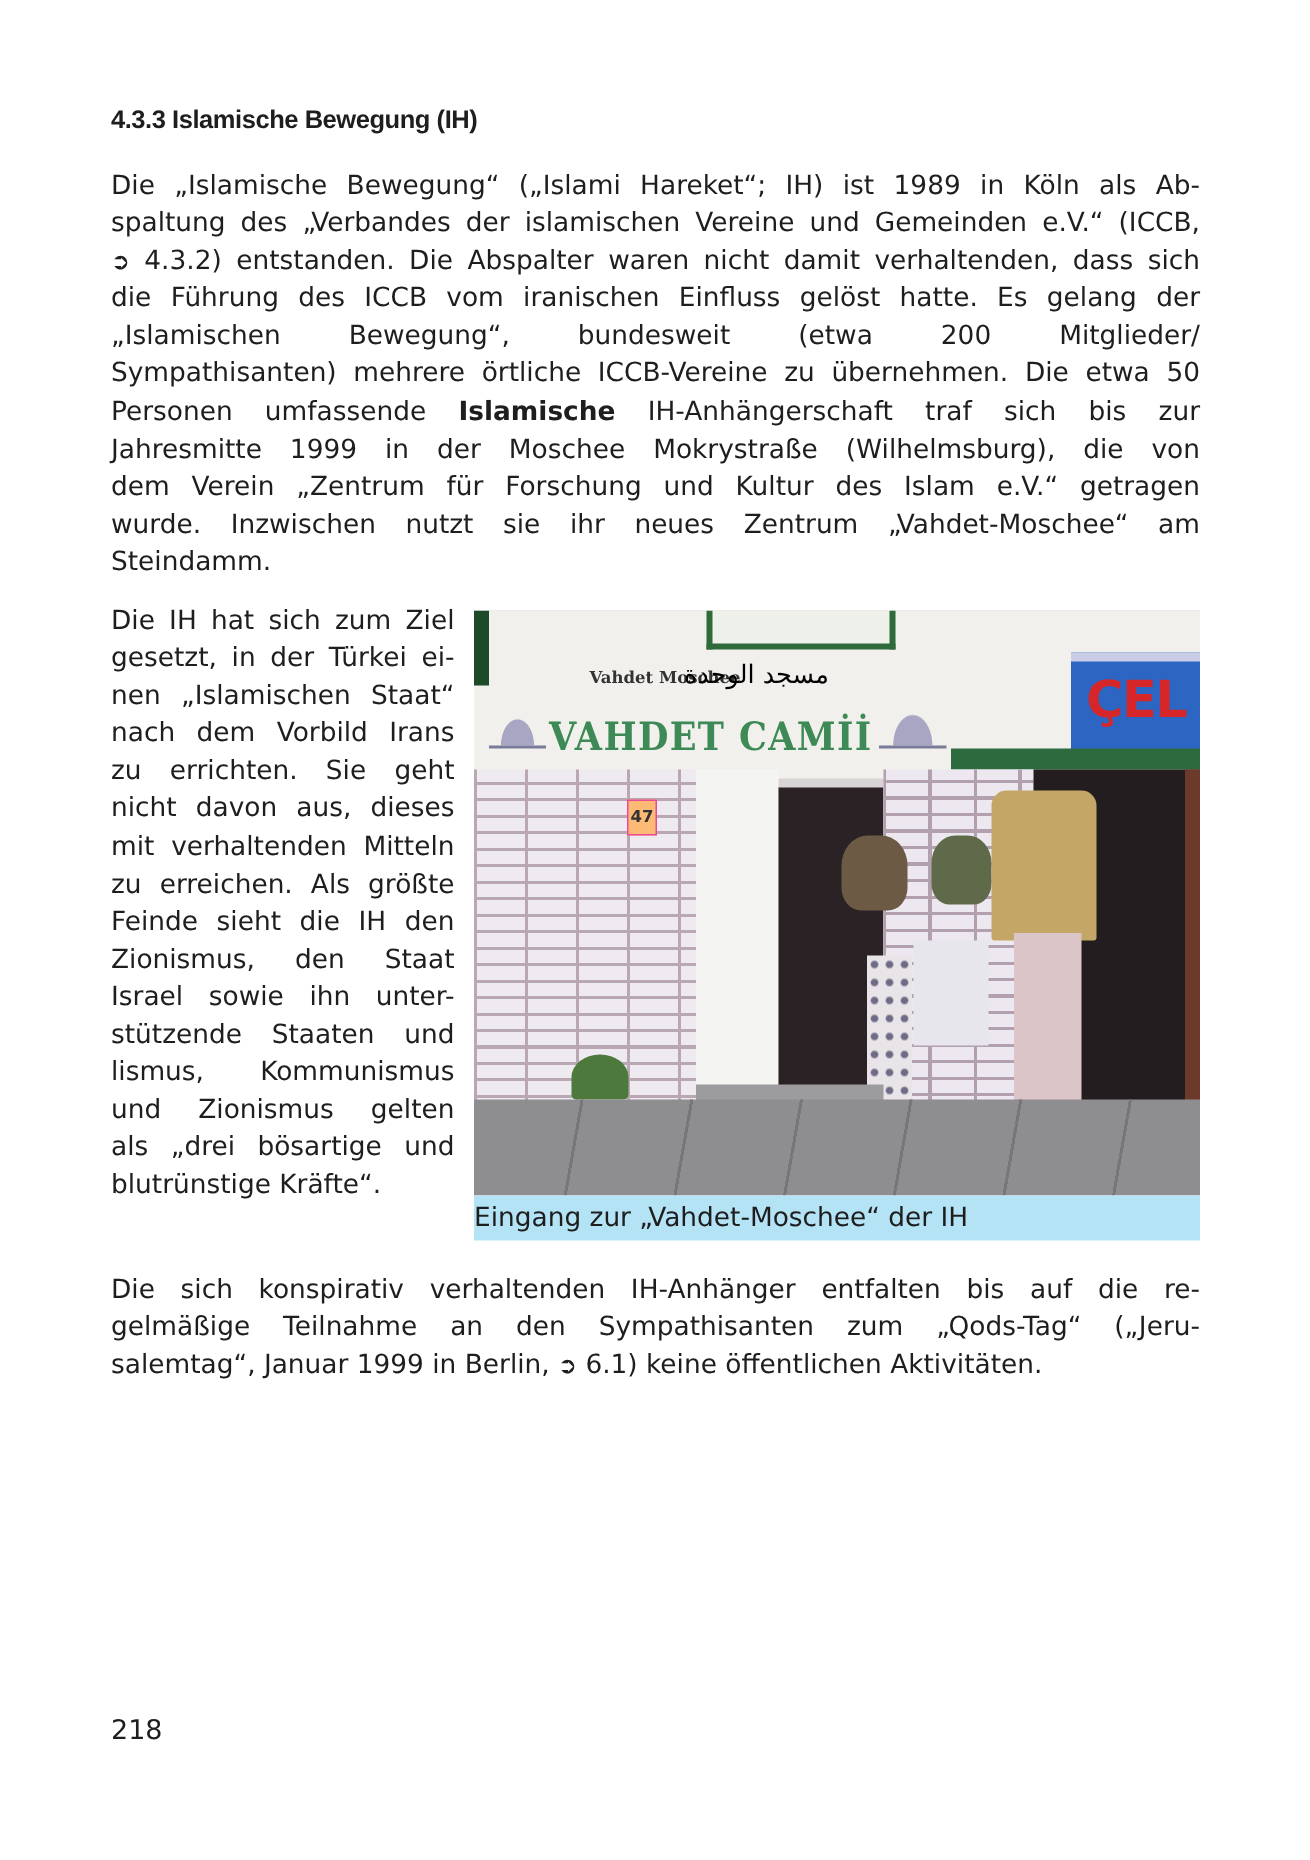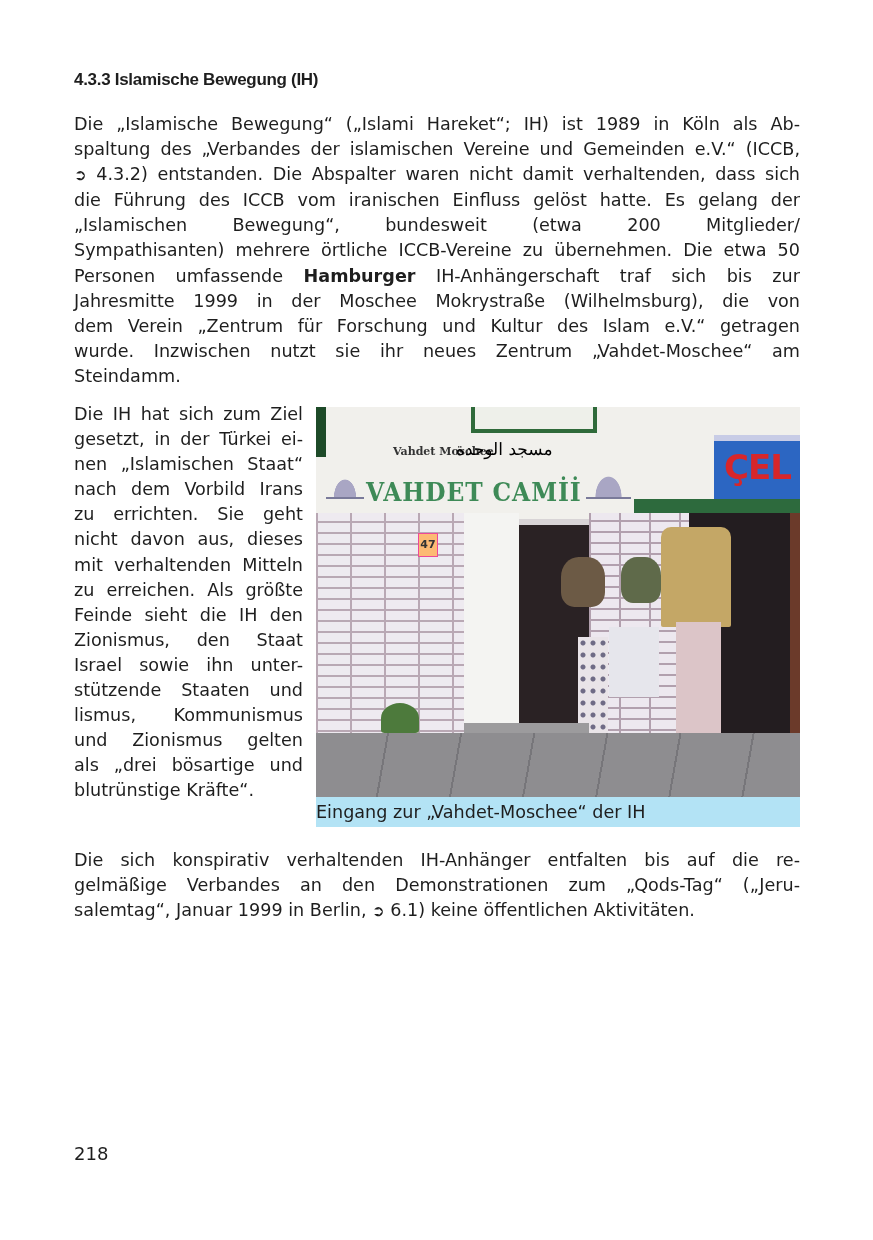--- a/index.html
+++ b/index.html
@@ -71,21 +71,21 @@
 
 <div class="heading">4.3.3  Islamische Bewegung (IH)</div>
 
 <div class="para p1">
   <span class="line">Die „Islamische Bewegung“ („Islami Hareket“; IH) ist 1989 in Köln als Ab-</span>
   <span class="line">spaltung des „Verbandes der islamischen Vereine und Gemeinden e.V.“ (ICCB,</span>
   <span class="line"><span class="arrow">➲</span> <span>4.3.2) entstanden. Die Abspalter waren nicht damit verhaltenden, dass sich</span></span>
   <span class="line">die Führung des ICCB vom iranischen Einfluss gelöst hatte. Es gelang der</span>
   <span class="line">„Islamischen Bewegung“, bundesweit (etwa 200 Mitglieder/</span>
   <span class="line">Sympathisanten) mehrere örtliche ICCB-Vereine zu übernehmen. Die etwa 50</span>
-  <span class="line"><span>Personen umfassende </span><b>Hamburger</b> <span>IH-Anhängerschaft traf sich bis zur</span></span>
+  <span class="line"><span>Personen umfassende </span><b>Islamische</b> <span>IH-Anhängerschaft traf sich bis zur</span></span>
   <span class="line">Jahresmitte 1999 in der Moschee Mokrystraße (Wilhelmsburg), die von</span>
   <span class="line">dem Verein „Zentrum für Forschung und Kultur des Islam e.V.“ getragen</span>
   <span class="line">wurde. Inzwischen nutzt sie ihr neues Zentrum „Vahdet-Moschee“ am</span>
   <span class="line last">Steindamm.</span>
 </div>
 
 <div class="side">
   <span class="line">Die IH hat sich zum Ziel</span>
   <span class="line">gesetzt, in der Türkei ei-</span>
   <span class="line">nen „Islamischen Staat“</span>
@@ -133,17 +133,17 @@
     <div class="pants"></div>
     <div class="plant"></div>
     <div class="step"></div>
     <div class="pavement"></div>
   </div>
   <div class="caption">Eingang zur „Vahdet-Moschee“ der IH</div>
 </div>
 
 <div class="para p3">
   <span class="line">Die sich konspirativ verhaltenden IH-Anhänger entfalten bis auf die re-</span>
-  <span class="line">gelmäßige Verbandes an den Demonstrationen zum „Qods-Tag“ („Jeru-</span>
+  <span class="line">gelmäßige Teilnahme an den Sympathisanten zum „Qods-Tag“ („Jeru-</span>
   <span class="line last"><span>salemtag“, Januar 1999 in Berlin,</span> <span class="arrow">➲</span> <span>6.1) keine öffentlichen Aktivitäten.</span></span>
 </div>
 
 <div class="pagenum">218</div>
 
 </body></html>

